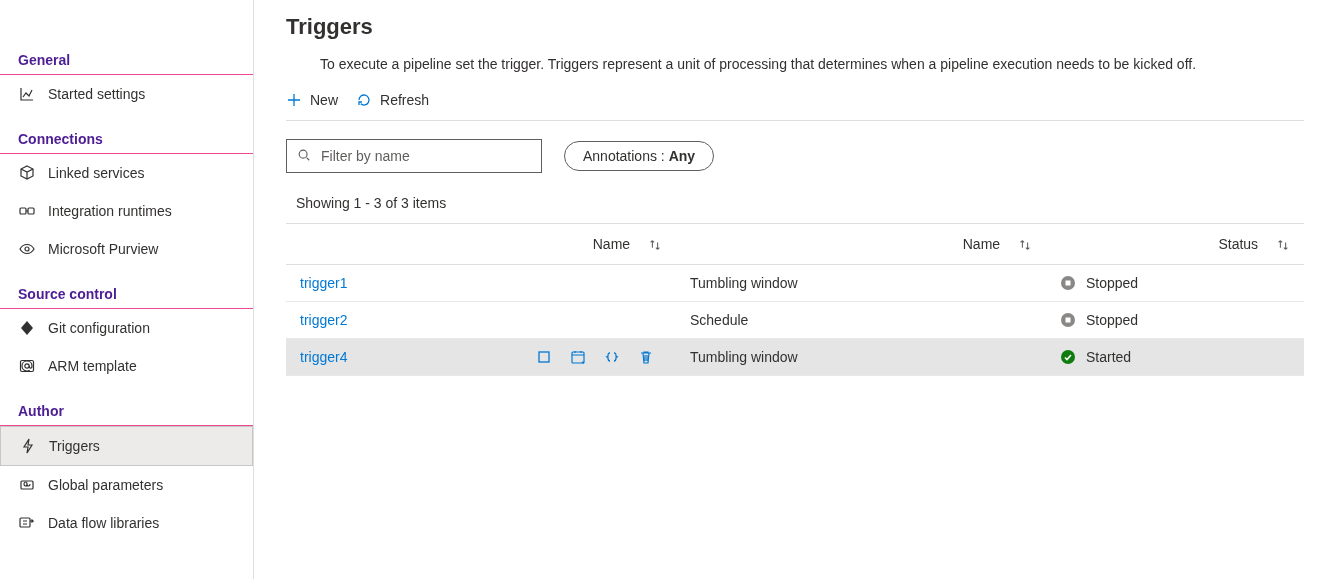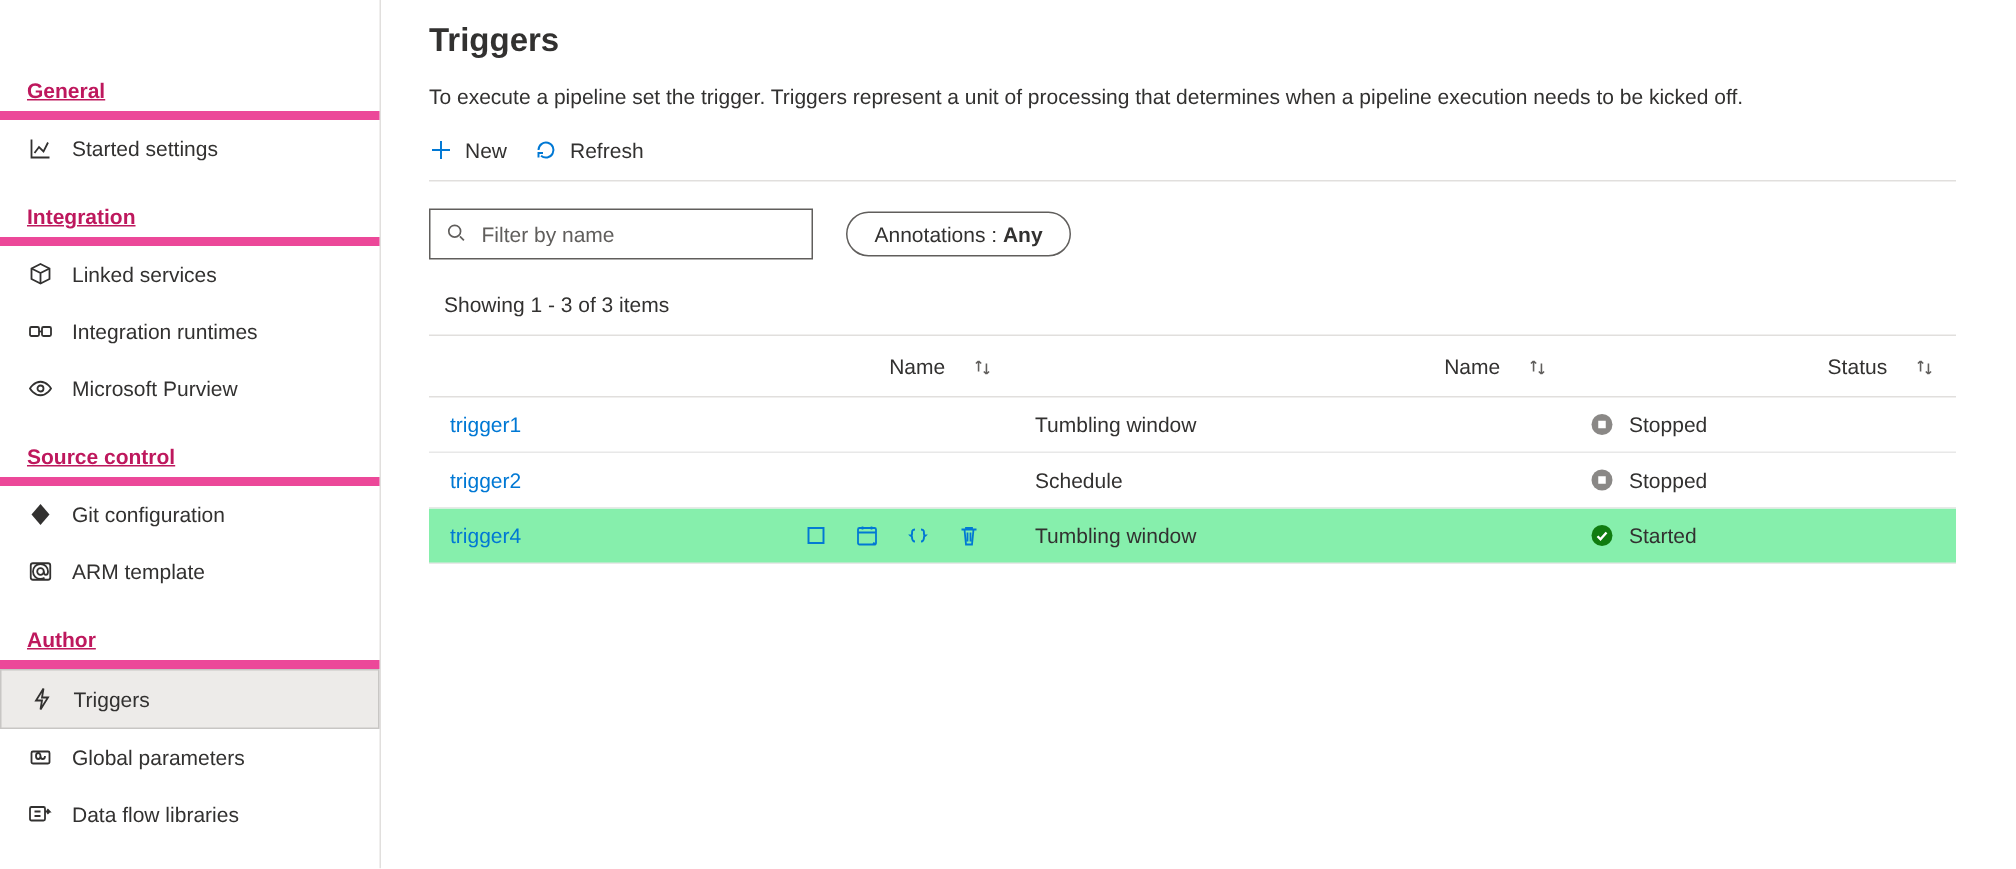--- a/index.html
+++ b/index.html
@@ -25,24 +25,23 @@
     position: absolute;
     top: 8px;
     right: 12px;
     font-size: 14px;
     color: #605e5c;
     cursor: pointer;
   }
   .side-section-header {
     font-weight: 600;
     padding: 8px 18px 6px 18px;
-    border-bottom: 6px solid #ec4899;
+    border-bottom: 1px solid #ec4899;
     margin-top: 10px;
-    color: #be185d;
-    text-decoration: underline;
+    color: #4c1d95;
   }
   .side-section-header.first { margin-top: 36px; }
   .side-link {
     display: flex;
     align-items: center;
     gap: 12px;
     padding: 10px 18px;
     cursor: pointer;
     color: #323130;
   }
@@ -66,20 +65,21 @@
     padding: 14px 40px 0 32px;
   }
   h1 {
     font-size: 22px;
     font-weight: 600;
     margin: 0 0 16px 0;
   }
   .desc {
     color: #323130;
     margin-bottom: 20px;
+    margin-left: 34px;
   }
   .toolbar {
     display: flex;
     align-items: center;
     gap: 18px;
     padding-bottom: 12px;
     border-bottom: 1px solid #e1dfdd;
     margin-bottom: 18px;
   }
   .tb-btn {
@@ -138,21 +138,21 @@
     text-align: right;
     font-weight: 400;
     padding: 12px 14px;
     border-top: 1px solid #e1dfdd;
     border-bottom: 1px solid #e1dfdd;
   }
   td {
     padding: 10px 14px;
     border-bottom: 1px solid #e8e8e8;
   }
-  tr.hovered td { background: #86efac; }
+  tr.hovered td { background: #e5e5e5; }
   .sort-ico { margin-left: 14px; color:#605e5c; display:inline-flex; vertical-align:middle;}
   .sort-ico svg{width:14px;height:14px;}
   .name-link {
     color: #0078d4;
     cursor: pointer;
   }
   .row-actions {
     display: inline-flex;
     gap: 18px;
     float: right;
@@ -180,21 +180,21 @@
       <div class="side-section-header first">General</div>
       <div class="side-link">
         <span class="side-ico">
           <svg viewBox="0 0 18 18" stroke="currentColor" stroke-width="1.2" fill="none">
             <path d="M3 3v12h12"></path>
             <path d="M5 12l3-4 3 3 3-6"></path>
           </svg>
         </span>
         <span>Started settings</span>
       </div>
-      <div class="side-section-header">Integration</div>
+      <div class="side-section-header">Connections</div>
       <div class="side-link">
         <span class="side-ico">
           <svg viewBox="0 0 18 18" stroke="currentColor" stroke-width="1.2" fill="none">
             <path d="M9 2l6 3v7l-6 3-6-3V5z"></path>
             <path d="M3 5l6 3 6-3M9 8v7"></path>
           </svg>
         </span>
         <span>Linked services</span>
       </div>
       <div class="side-link">

